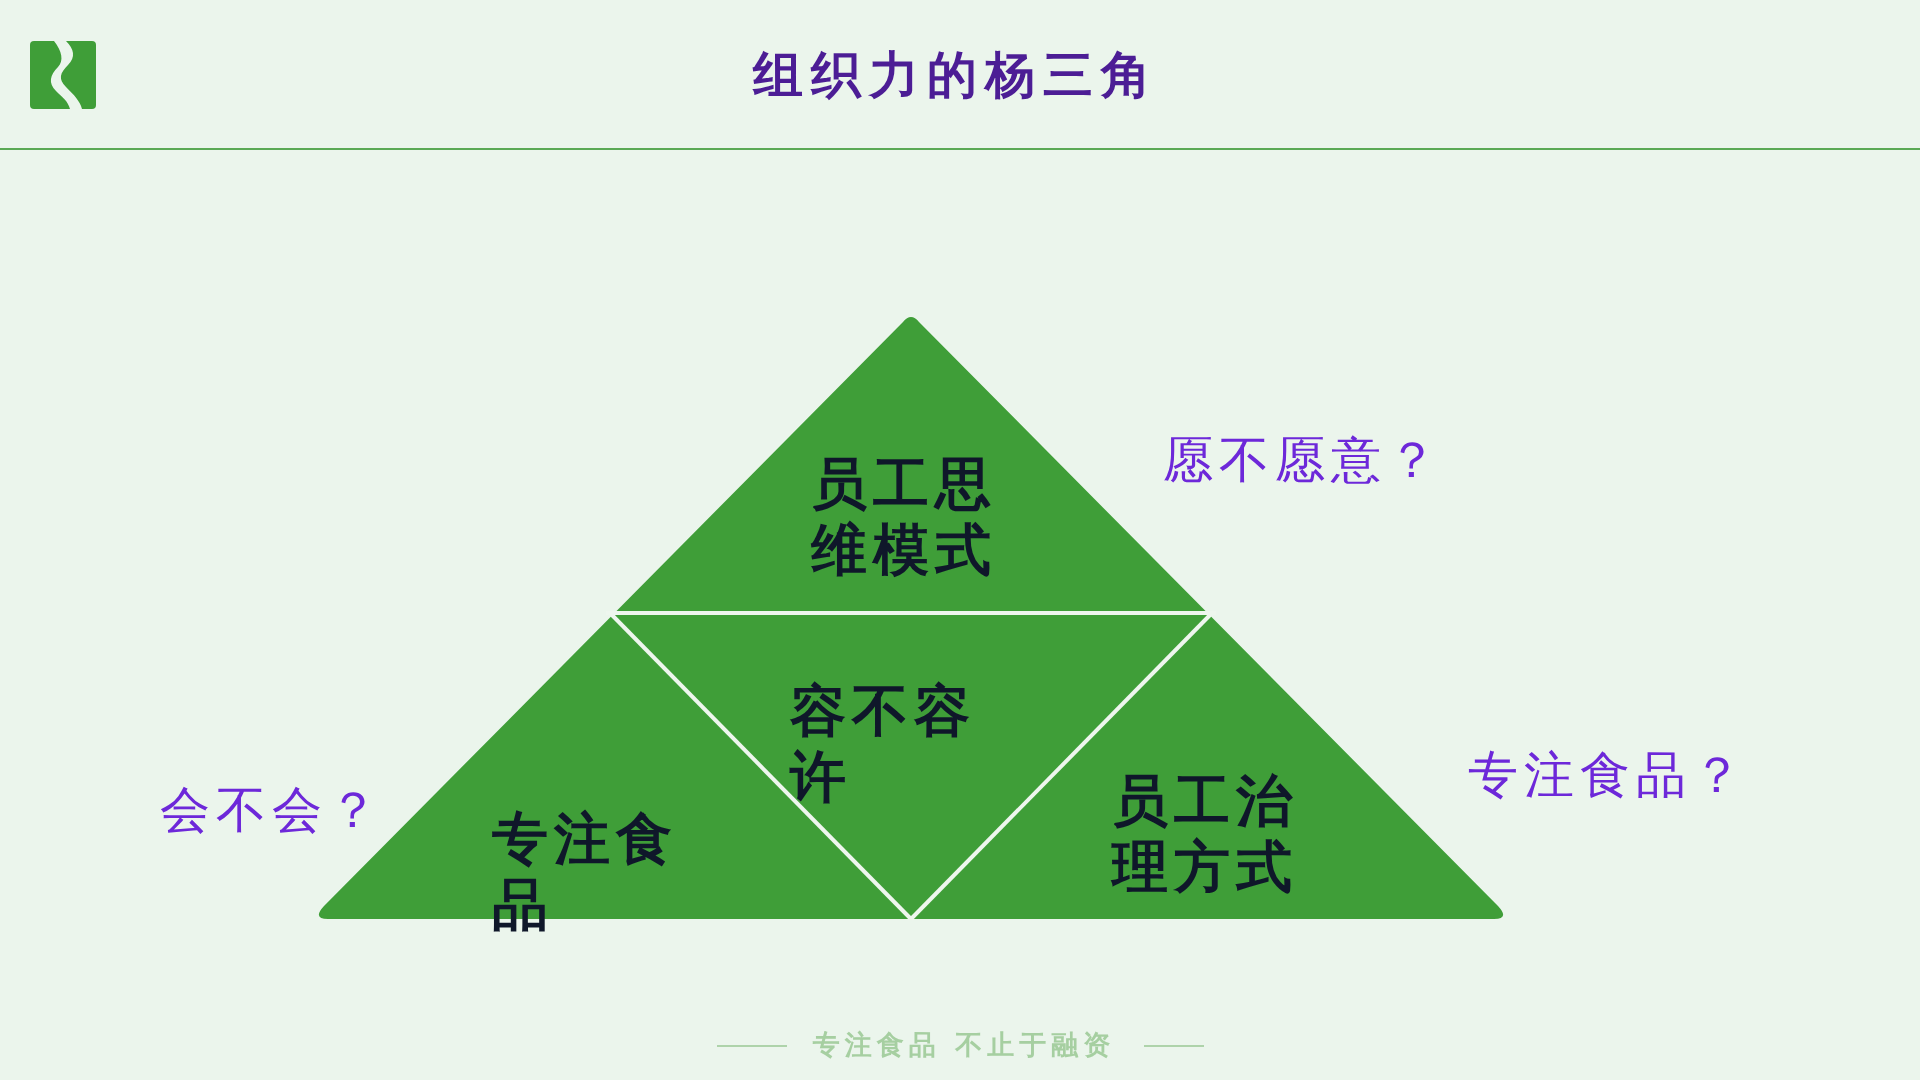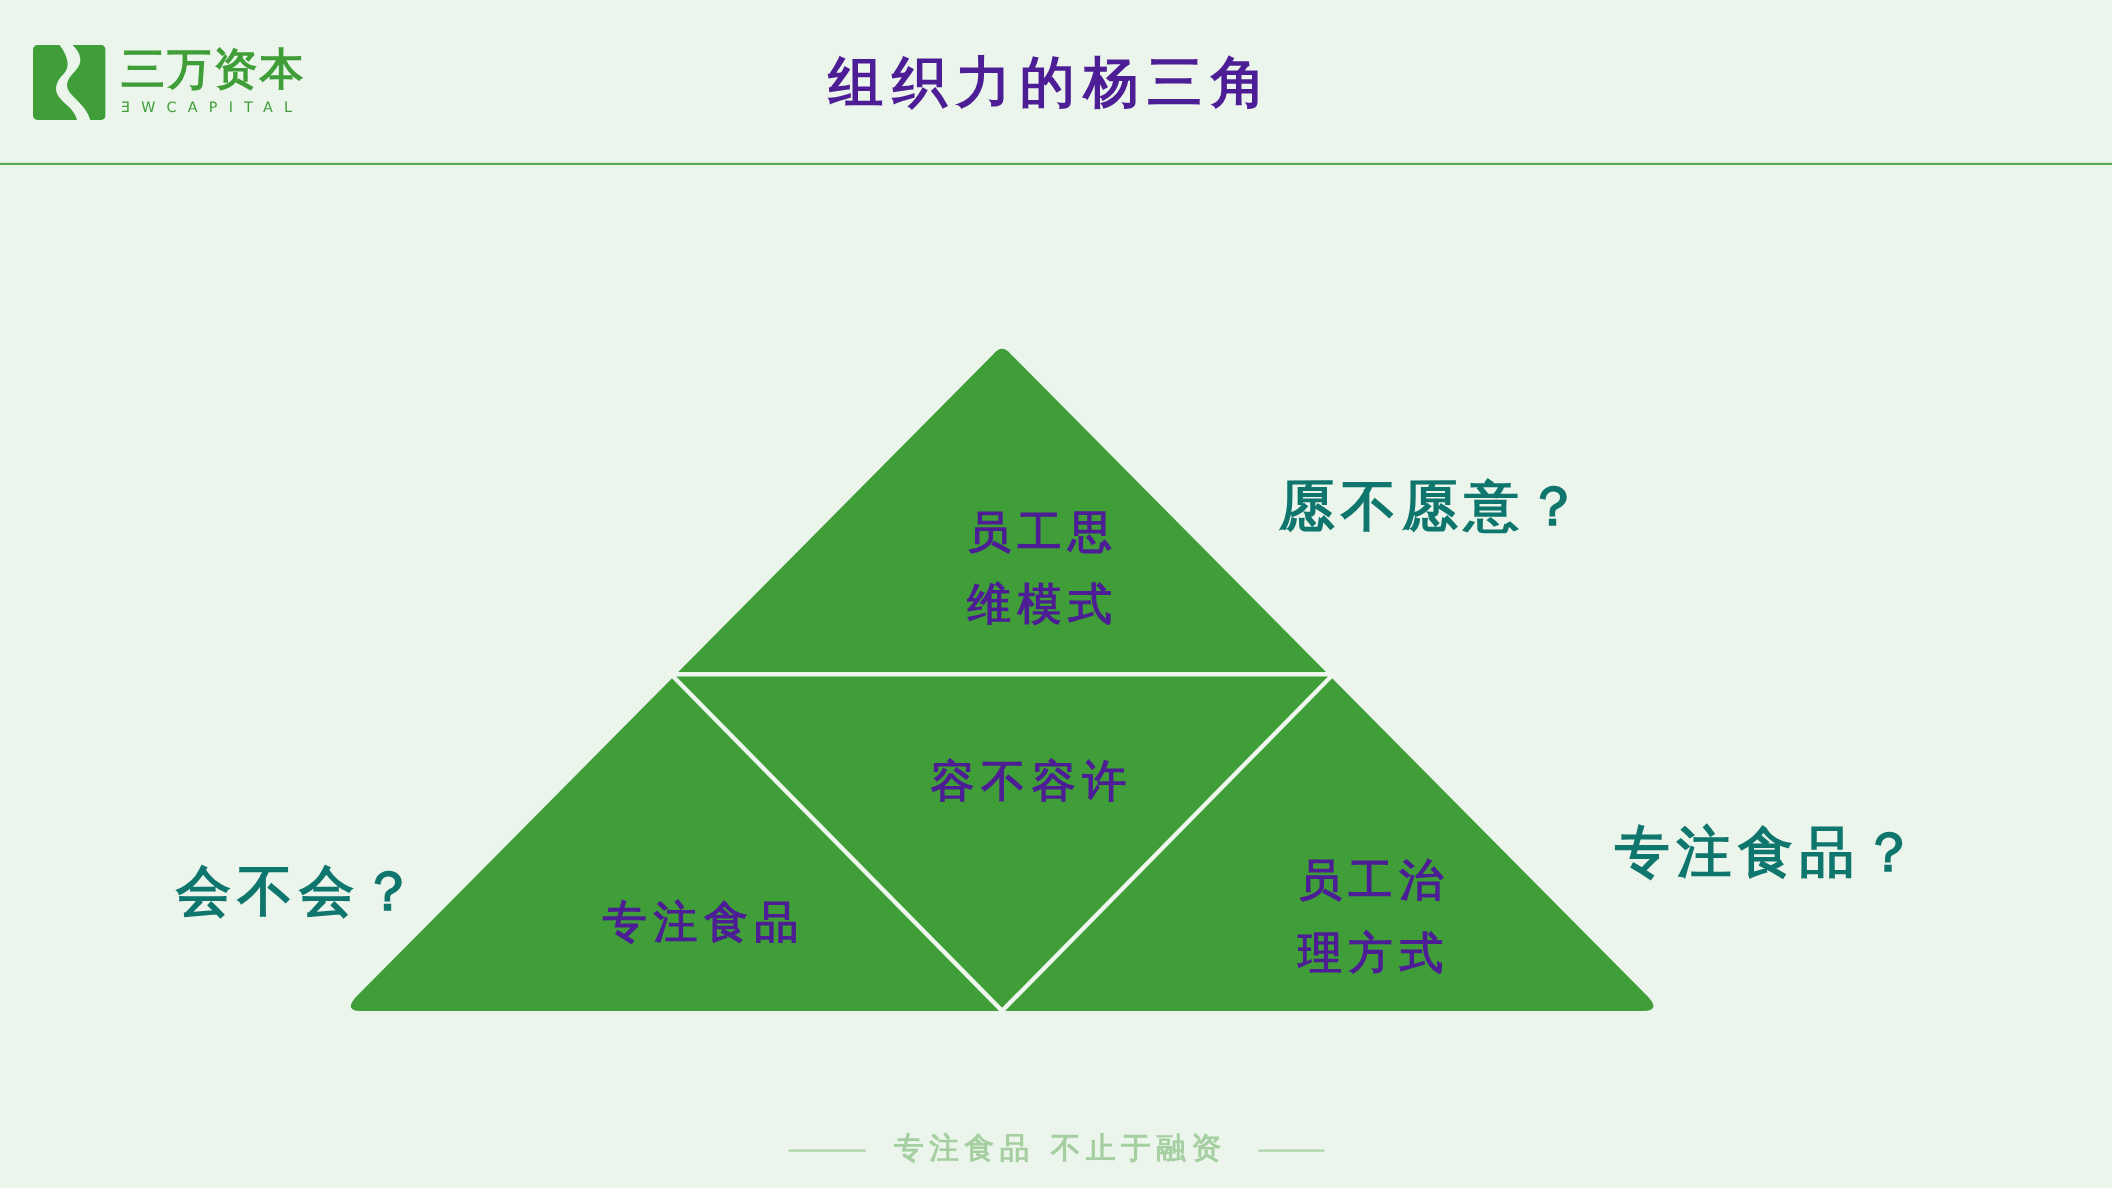--- a/index.html
+++ b/index.html
@@ -20,46 +20,42 @@
     font-size:13px; color:#3f9e38; letter-spacing:10.2px; margin-top:6px;
     font-family:"DejaVu Sans","Liberation Sans",sans-serif; line-height:16px;
   }
   .page-title {
     position:absolute; top:44px; left:0; width:1912px; text-align:center;
     font-size:50px; font-weight:bold; color:#4c1d95; letter-spacing:8px; line-height:62px;
   }
   .header-rule { position:absolute; left:0; top:148px; width:1920px; height:2px; background:#5aa955; }
   .pyramid { position:absolute; left:0; top:0; width:1920px; height:1080px; }
   .cell-label {
-    position:absolute; color:#4c1d95; font-weight:bold; font-size:40px;
-    letter-spacing:6px; line-height:66px; text-align:right; white-space:pre-line;
+    position:absolute; color:#0f172a; font-weight:bold; font-size:56px;
+    letter-spacing:6px; line-height:66px; text-align:left; white-space:pre-line;
   }
   .side-q {
-    position:absolute; color:#0f766e; font-weight:bold; font-size:50px;
+    position:absolute; color:#6d28d9; font-weight:normal; font-size:50px;
     letter-spacing:6px; line-height:60px; white-space:nowrap;
   }
   .footer { position:absolute; top:1030px; left:0; width:1896px; height:30px; }
   .footer-line { position:absolute; top:15px; height:2px; background:#aed3aa; }
   .footer-text {
     position:absolute; left:0; width:1928px; text-align:center; top:0;
     color:#a6cfa1; font-weight:bold; font-size:27px; letter-spacing:5px; line-height:30px;
   }
 </style>
 </head>
 <body>
 
 <div class="logo">
   <svg class="logo-mark" viewBox="0 0 66 68">
     <rect x="0" y="0" width="66" height="68" rx="4" fill="#3f9e38"></rect>
     <path d="M24 0 L36 0 C44 8 46 16 38 24 C30 32 28 38 36 46 C44 54 50 60 52 68 L40 68 C38 60 32 56 26 50 C18 42 20 34 28 26 C34 20 32 10 24 0 Z" fill="#ebf5ec"></path>
   </svg>
-  <div class="logo-text">
-    <div class="logo-cn">三万资本</div>
-    <div class="logo-en">ƎWCAPITAL</div>
-  </div>
 </div>
 
 <div class="page-title">组织力的杨三角</div>
 <div class="header-rule"></div>
 
 <svg class="pyramid" viewBox="0 0 1920 1080">
   <path d="M903 322 Q911 312 919 322 L1498 906 Q1510 919 1494 919 L328 919 Q312 919 324 906 Z" fill="#3f9e38"></path>
   <line x1="606" y1="613" x2="1216" y2="613" stroke="#eef6ee" stroke-width="4"></line>
   <line x1="610" y1="613" x2="911" y2="919" stroke="#eef6ee" stroke-width="4"></line>
   <line x1="1212" y1="613" x2="911" y2="919" stroke="#eef6ee" stroke-width="4"></line>

